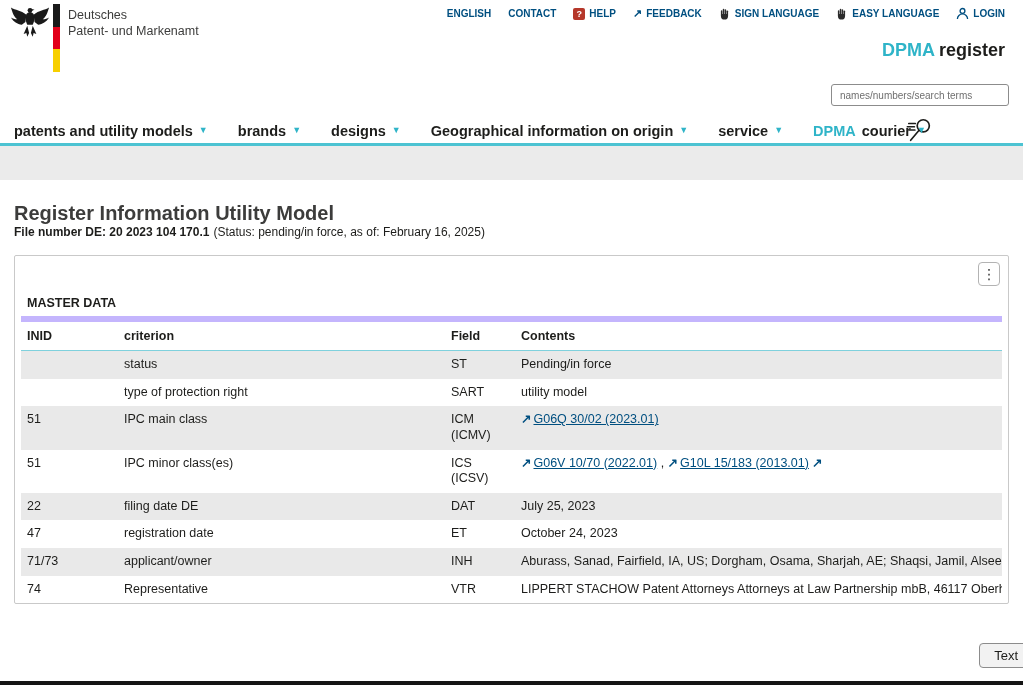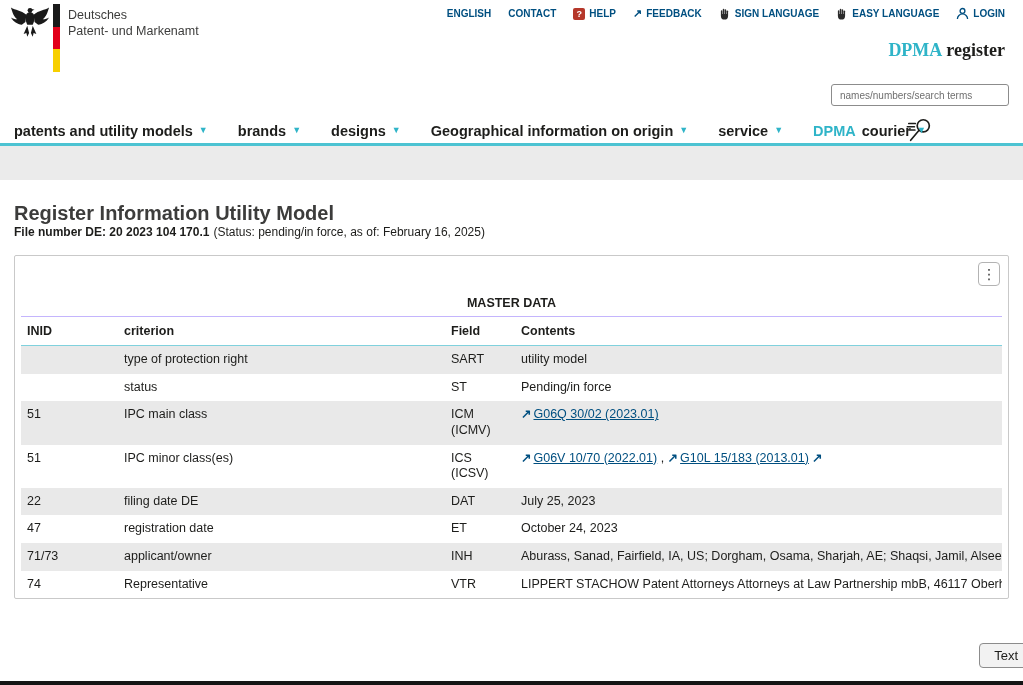--- a/index.html
+++ b/index.html
@@ -16,21 +16,21 @@
   .s-black { background:#1a1a1a; }
   .s-red { background:#e2001a; }
   .s-gold { background:#f7cf00; }
   .logo-text { margin-left:8px; padding-top:3px; font-size:12.5px; color:#3c3c3b; line-height:1.3; }
 
   .top-links { position:absolute; top:7px; right:18px; display:flex; gap:17px; align-items:center; }
   .top-link { display:inline-flex; align-items:center; gap:4px; font-size:10px; font-weight:bold; color:#004f80; cursor:pointer; white-space:nowrap; }
   .ic-help { display:inline-flex; width:12px; height:12px; background:#b5372a; color:#fff; border-radius:2px; font-size:9px; font-weight:bold; align-items:center; justify-content:center; }
   .ic-arrow { color:#004f80; font-weight:bold; font-size:11px; }
 
-  .brand { position:absolute; top:40px; right:18px; font-size:18px; font-weight:bold;font-family:Liberation Serif, serif; }
+  .brand { position:absolute; top:40px; right:18px; font-size:18px; font-weight:bold; }
   .brand-dpma { color:#2fb4c8; }
   .brand-reg { color:#1d1d1b; margin-left:4px; }
 
   .search-row { position:absolute; top:84px; right:14px; display:flex; align-items:center; gap:10px;flex-direction:column; }
   .search-input { width:178px; height:22px; border:1px solid #8c8c8c; border-radius:3px; padding:2px 8px; font-size:10px; color:#444; font-family:"Liberation Sans",sans-serif; }
   .search-input::placeholder { color:#6f6f6f; }
   .search-btn { background:none; border:none; cursor:pointer; padding:0; display:flex; }
 
   
   .main-nav { position:absolute; top:118px; left:0; right:0; height:25px; display:flex; gap:30px; padding-left:14px; align-items:center; }
@@ -48,21 +48,21 @@
   .file-line span { margin-left:4px; }
 
   .table-box { position:relative; border:1px solid #c9c9c9; border-radius:2px; background:#fff; padding:34px 6px 0 6px; }
   .kebab { position:absolute; top:6px; right:8px; width:22px; height:24px; border:1px solid #b3b3b3; border-radius:4px; background:#fff; color:#333; font-size:14px; cursor:pointer; display:flex; align-items:center; justify-content:center; font-family:"Liberation Sans",sans-serif; }
   .kebab::before { content:"\22EE"; }
 
   table { width:100%; border-collapse:collapse; font-size:12.5px; color:#1d1d1b; table-layout:fixed; }
   col.c-inid { width:97px; }
   col.c-crit { width:327px; }
   col.c-field { width:70px; }
-  tr.section-row th { text-align:center; font-size:12.5px; font-weight:bold; padding:6px; border-bottom:1px solid #c4b5fd; color:#1d1d1b; }
+  tr.section-row th { text-align:left; font-size:12.5px; font-weight:bold; padding:6px; border-bottom:6px solid #c4b5fd; color:#1d1d1b; }
   tr.col-head-row th { text-align:left; font-weight:bold; padding:7px 6px; border-bottom:1px solid #7fd1dd; color:#1d1d1b; }
   tbody td { padding:6px; vertical-align:top; line-height:1.25; }
   tbody tr:nth-child(odd) { background:#e9e9e9; }
   td.cell-contents { white-space:nowrap; overflow:hidden; }
   .link { color:#004f80; text-decoration:underline; cursor:pointer; }
   .seg-arrow { color:#004f80; font-weight:bold; margin:0 2px 0 0; text-decoration:none; }
   .seg-arrow.after { margin-left:3px; }
 
   .text-button { position:absolute; top:643px; right:-10px; background:#f2f2f2; border:1px solid #8c8c8c; border-radius:4px; padding:4px 14px; font-size:13px; color:#1d1d1b; cursor:pointer; }
   .bottom-bar { position:absolute; bottom:0; left:0; width:100%; height:4px; background:#151515; }
@@ -218,33 +218,33 @@
           <tr class="col-head-row">
               <th>INID</th>
               <th>criterion</th>
               <th>Field</th>
               <th>Contents</th>
             </tr>
         </thead>
         <tbody>
             <tr>
               <td class="cell-inid"></td>
+              <td class="cell-criterion">status</td>
+              <td class="cell-field">
+                <div>ST</div>
+              </td>
+              <td class="cell-contents"><span>Pending/in force</span></td>
+            </tr>
+            <tr>
+              <td class="cell-inid"></td>
               <td class="cell-criterion">type of protection right</td>
               <td class="cell-field">
                 <div>SART</div>
               </td>
               <td class="cell-contents"><span>utility model</span></td>
-            </tr>
-            <tr>
-              <td class="cell-inid"></td>
-              <td class="cell-criterion">status</td>
-              <td class="cell-field">
-                <div>ST</div>
-              </td>
-              <td class="cell-contents"><span>Pending/in force</span></td>
             </tr>
             <tr>
               <td class="cell-inid">51</td>
               <td class="cell-criterion">IPC main class</td>
               <td class="cell-field">
                 <div>ICM</div>
                 <div>(ICMV)</div>
               </td>
               <td class="cell-contents"><span class="seg-arrow">↗</span><a class="link">G06Q 30/02 (2023.01)</a></td>
             </tr>

